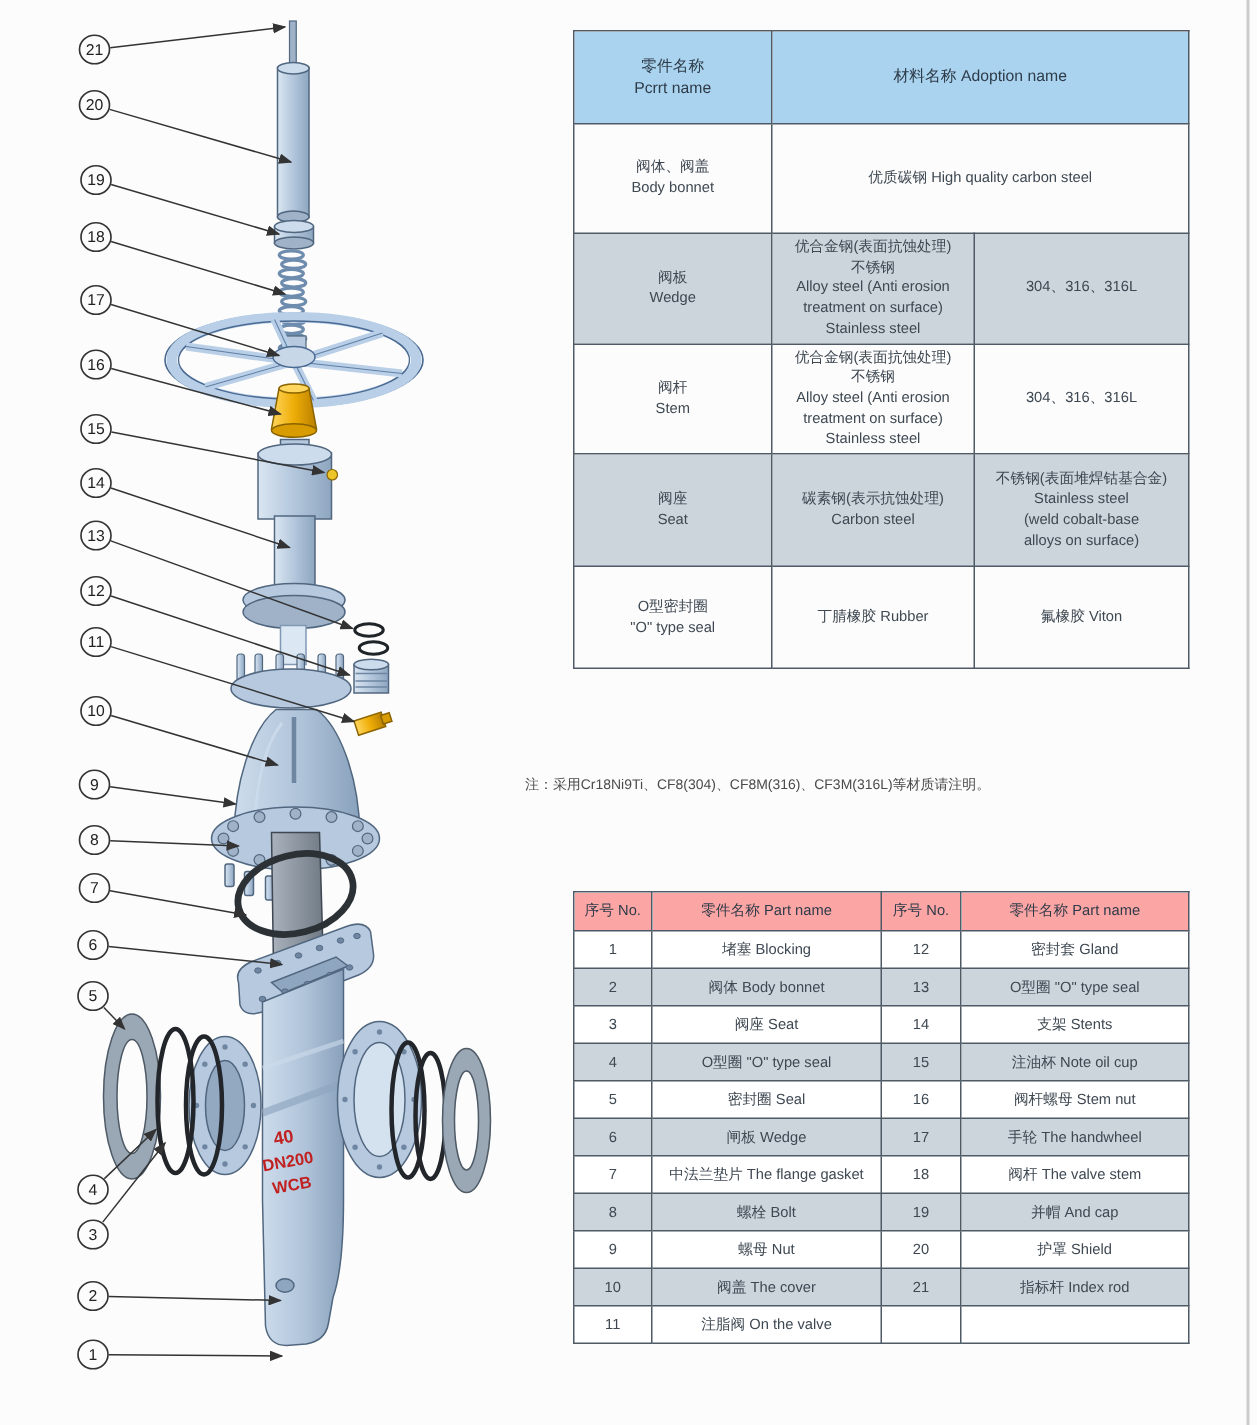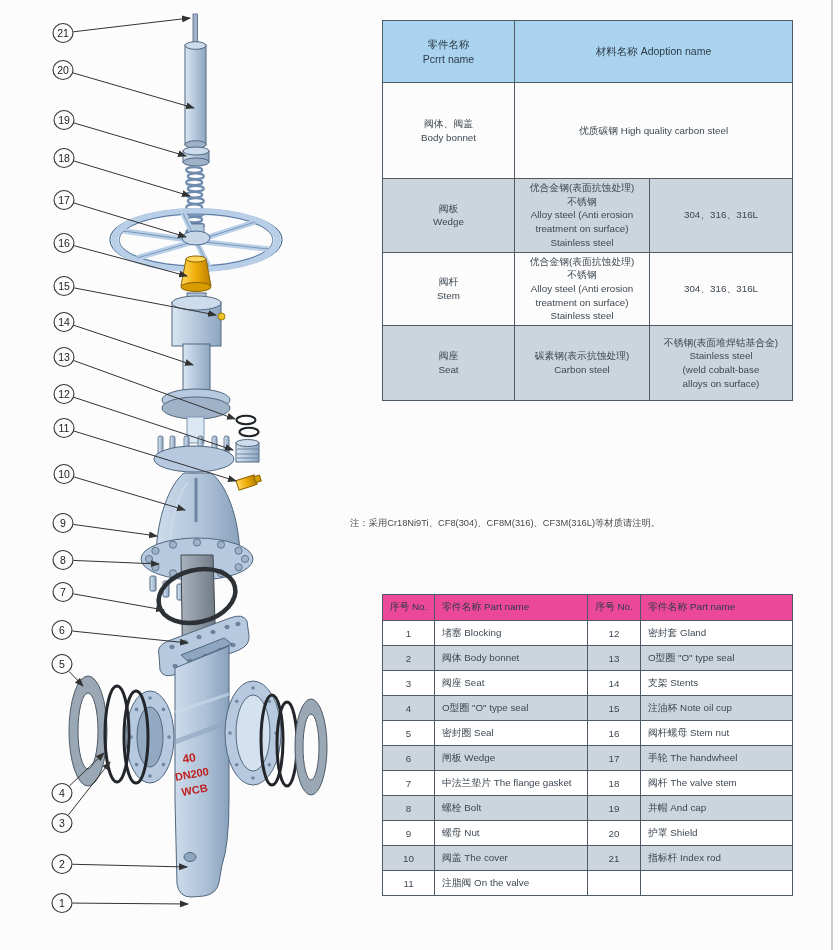--- a/index.html
+++ b/index.html
@@ -19,24 +19,24 @@
   .mat{top:20px;border:1.5px solid #4e5a66}
   .mat td{text-align:center;font-size:9.8px;line-height:1.4;color:#3e4852;padding:2px 4px}
   .mat tr.hdr td{background:#a9d3ef;font-size:10.5px;color:#2e3b48}
   .mat tr.alt td{background:#ccd4dc}
 
   .notes{position:absolute;left:350px;top:517px;width:440px;font-size:9.3px;color:#4a4a4a}
   .notes p{margin:0 0 6px 0;line-height:1.5}
 
   .parts{top:594px;border:1.5px solid #4e5a66}
   .parts td{font-size:9.8px;height:24px;padding:0 7px;background:#fff}
-  .parts tr.phdr td{background:#ec4899;color:#2e3b48;height:25px}
+  .parts tr.phdr td{background:#fca5a5;color:#2e3b48;height:25px}
   .parts tr.alt td{background:#ccd4dc}
   .parts .num{text-align:center;padding:0 2px}
-  .parts .nm{text-align:left}
+  .parts .nm{text-align:center}
 
   
   .diagram{position:absolute;left:0;top:0}
   svg text{font-family:"Liberation Sans","DejaVu Sans",sans-serif}
 </style>
 </head>
 <body>
 
 <svg class="diagram" width="368" height="950" viewBox="0 0 368 950">
   <defs>
@@ -387,21 +387,21 @@
       <col style="width:132px">
       <col style="width:135px">
       <col style="width:143px">
     </colgroup>
   <tbody>
       <tr class="hdr" style="height:62px">
     <td class="ml">零件名称
 Pcrrt name</td>
     <td colspan="2">材料名称  Adoption name</td>
   </tr>
-  <tr style="height:96px">
+  <tr style="height:73px">
     <td class="ml">阀体、阀盖
 Body bonnet</td>
     <td colspan="2" class="ml">优质碳钢 High quality carbon steel</td>
   </tr>
   <tr class="alt" style="height:63px">
     <td class="ml">阀板
 Wedge</td>
     <td class="ml">优合金钢(表面抗蚀处理)
 不锈钢
 Alloy steel (Anti erosion
@@ -421,20 +421,26 @@
   </tr>
   <tr class="alt" style="height:75px">
     <td class="ml">阀座
 Seat</td>
     <td class="ml">碳素钢(表示抗蚀处理)
 Carbon steel</td>
     <td class="ml">不锈钢(表面堆焊钴基合金)
 Stainless steel
 (weld cobalt-base
 alloys on surface)</td>
+  </tr>
+  <tr style="height:68px">
+    <td class="ml">O型密封圈
+"O" type seal</td>
+    <td class="ml">丁腈橡胶 Rubber</td>
+    <td class="ml">氟橡胶 Viton</td>
   </tr>
 </tbody>
   </table>
 
 <div class="notes">
   <p>注：采用Cr18Ni9Ti、CF8(304)、CF8M(316)、CF3M(316L)等材质请注明。</p>
 </div>
 
 <table class="parts">
   <colgroup>

